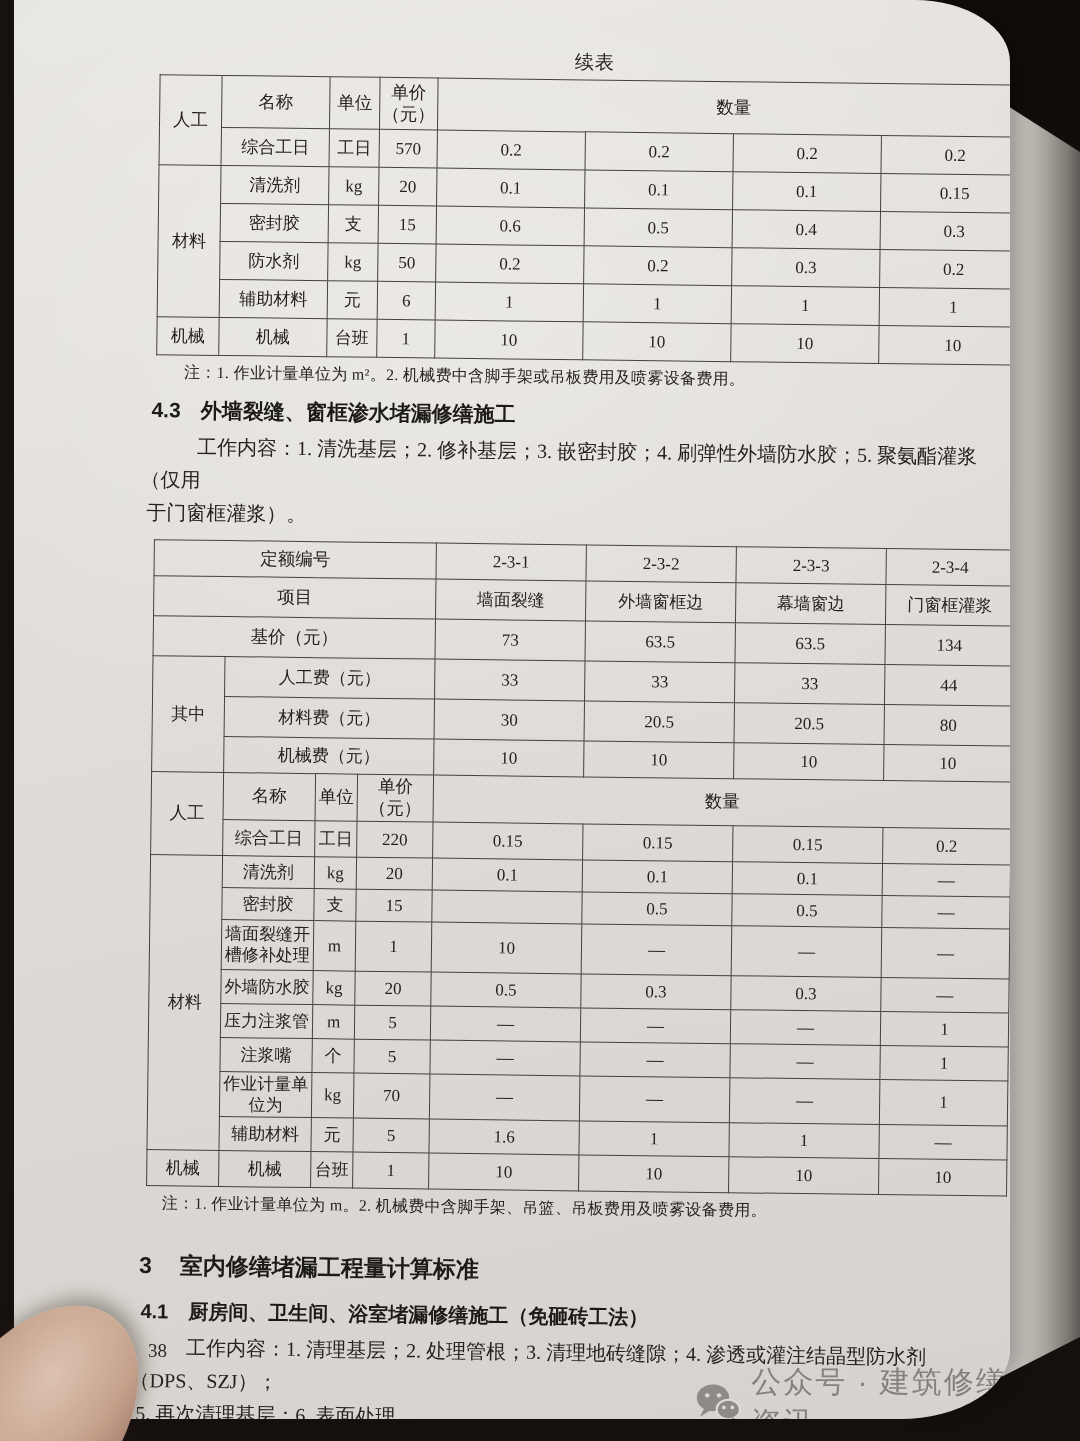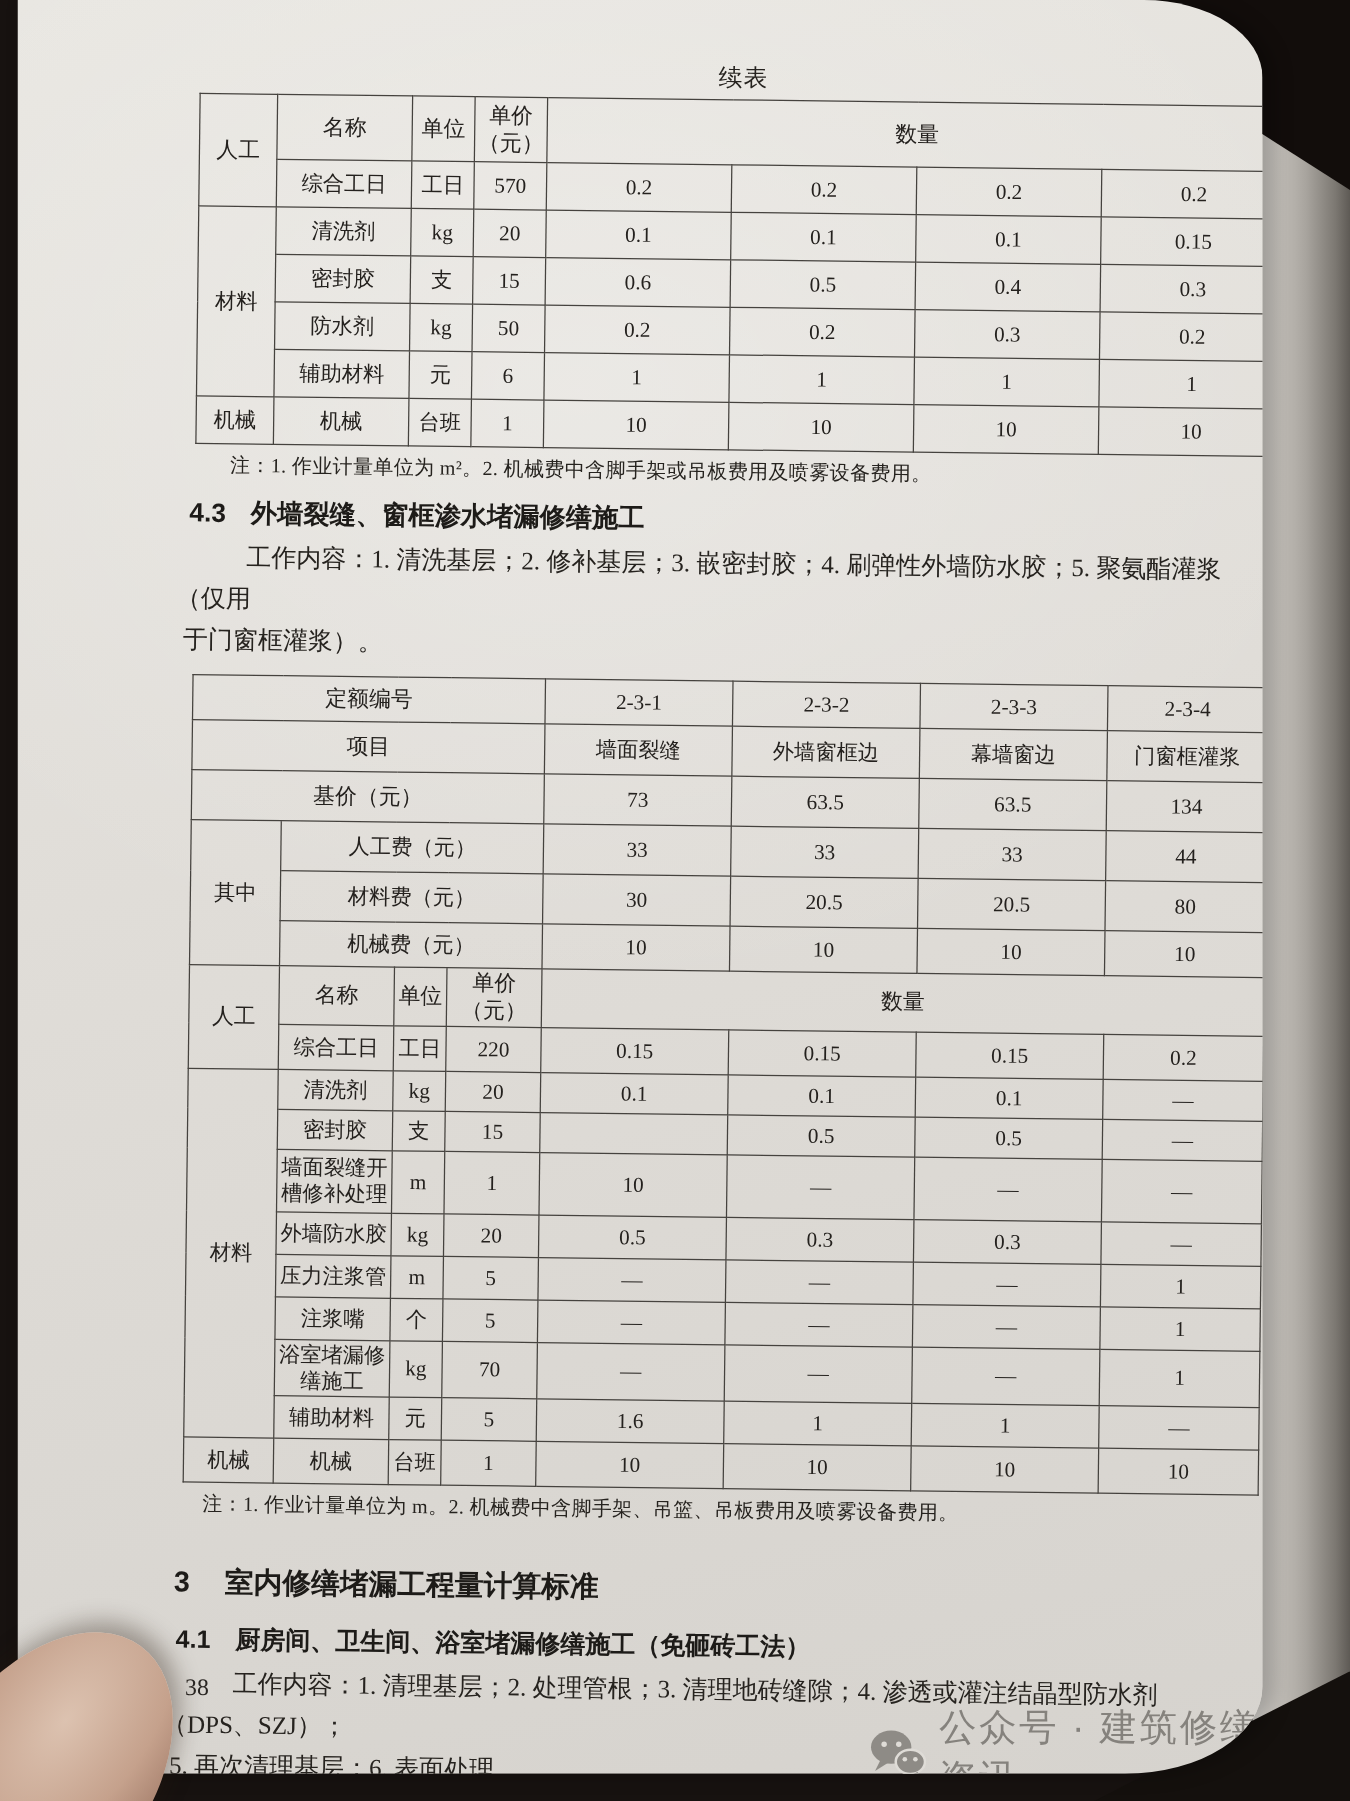--- a/index.html
+++ b/index.html
@@ -298,21 +298,21 @@
           <tr style="height:34px">
             <td>注浆嘴</td>
             <td>个</td>
             <td>5</td>
             <td>—</td>
             <td>—</td>
             <td>—</td>
             <td>1</td>
           </tr>
           <tr style="height:34px">
-            <td>浴室堵漏修缮施工</td>
+            <td>作业计量单位为</td>
             <td>kg</td>
             <td>70</td>
             <td>—</td>
             <td>—</td>
             <td>—</td>
             <td>1</td>
           </tr>
           <tr style="height:34px">
             <td>辅助材料</td>
             <td>元</td>

